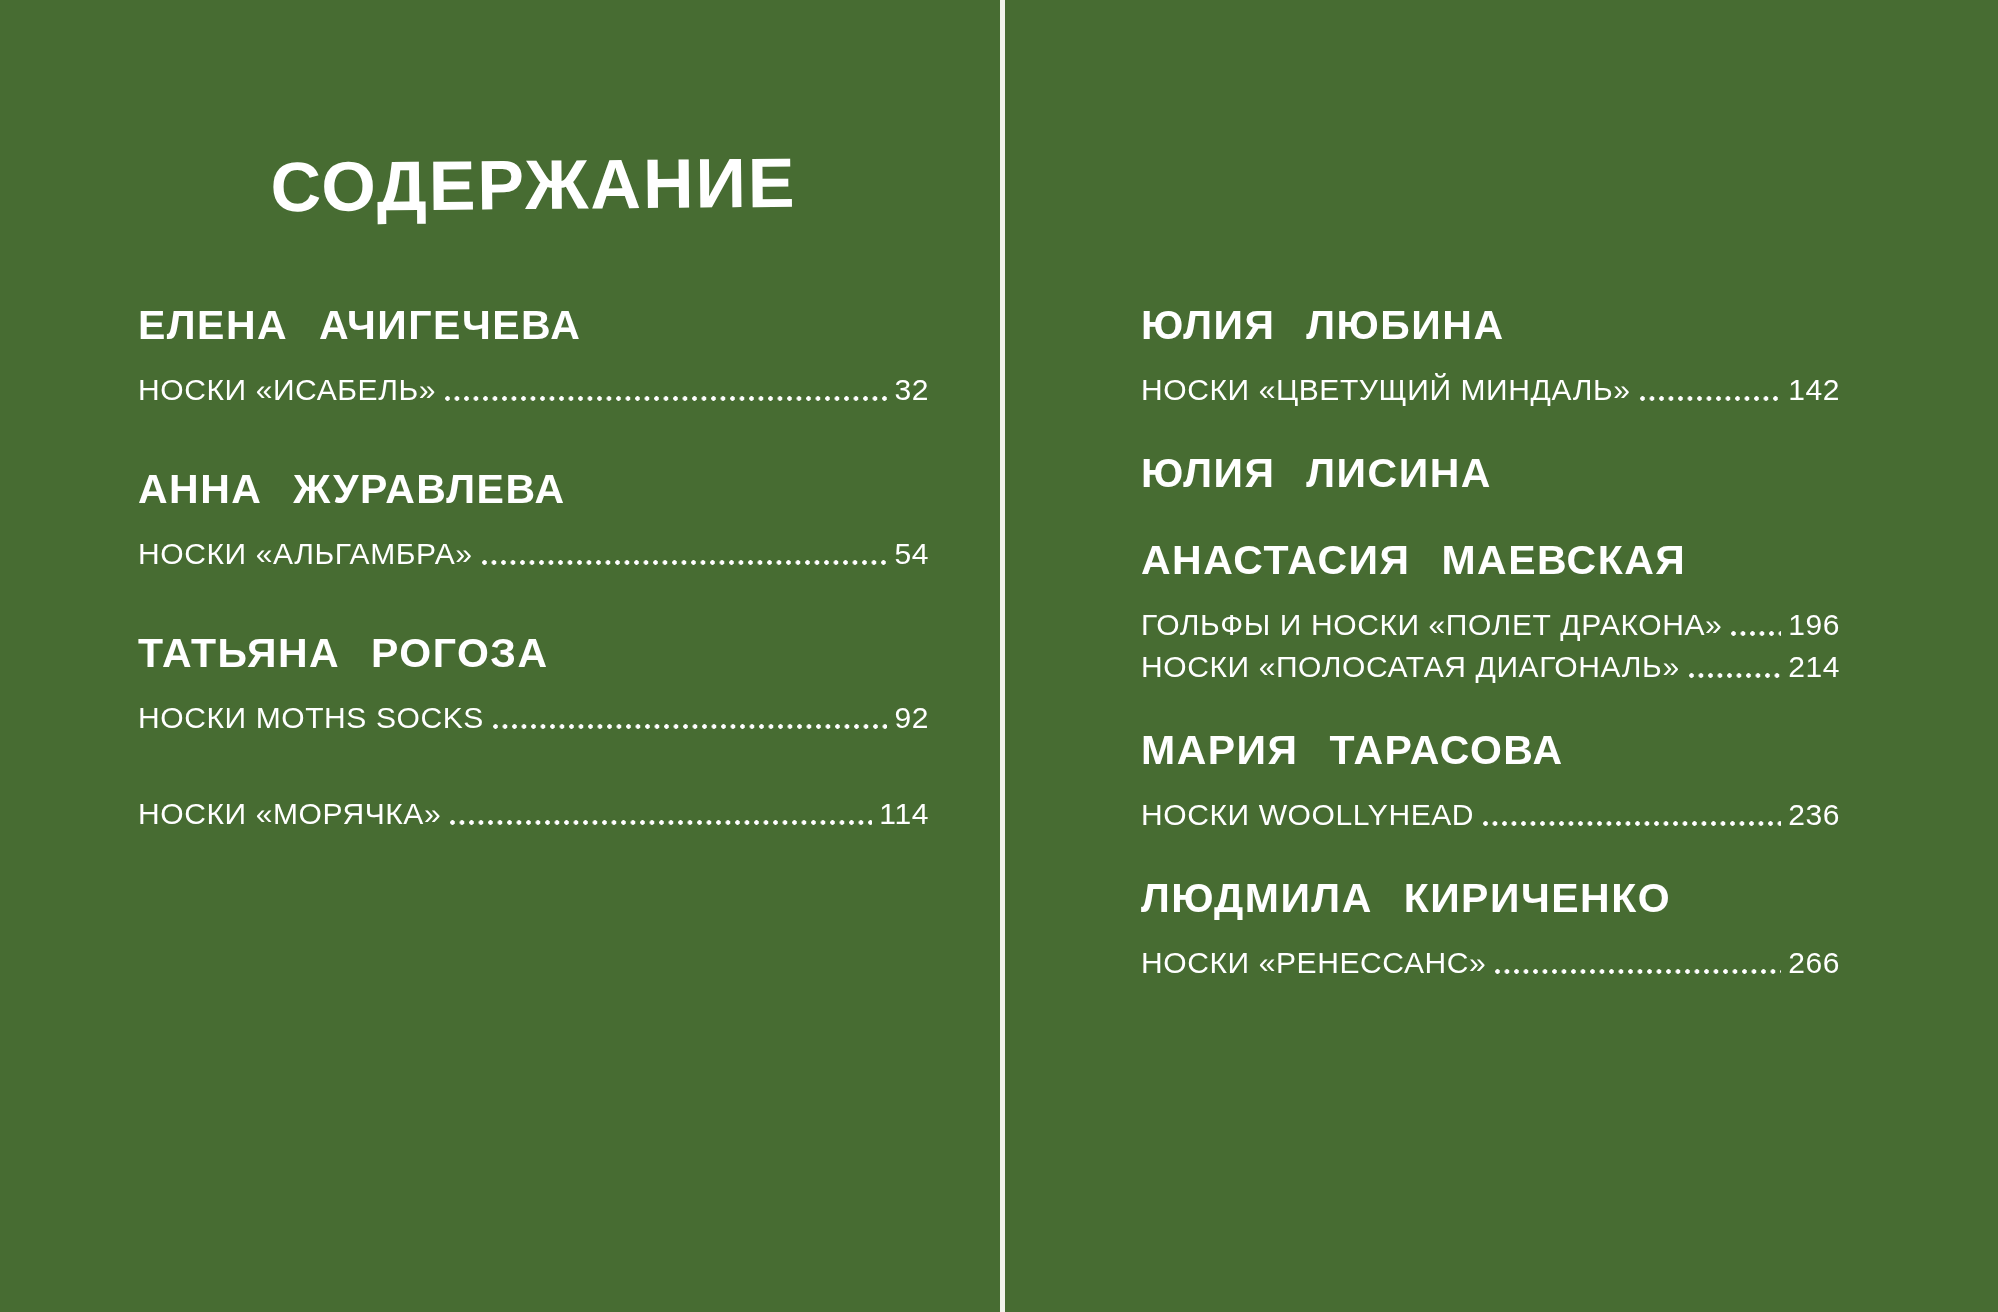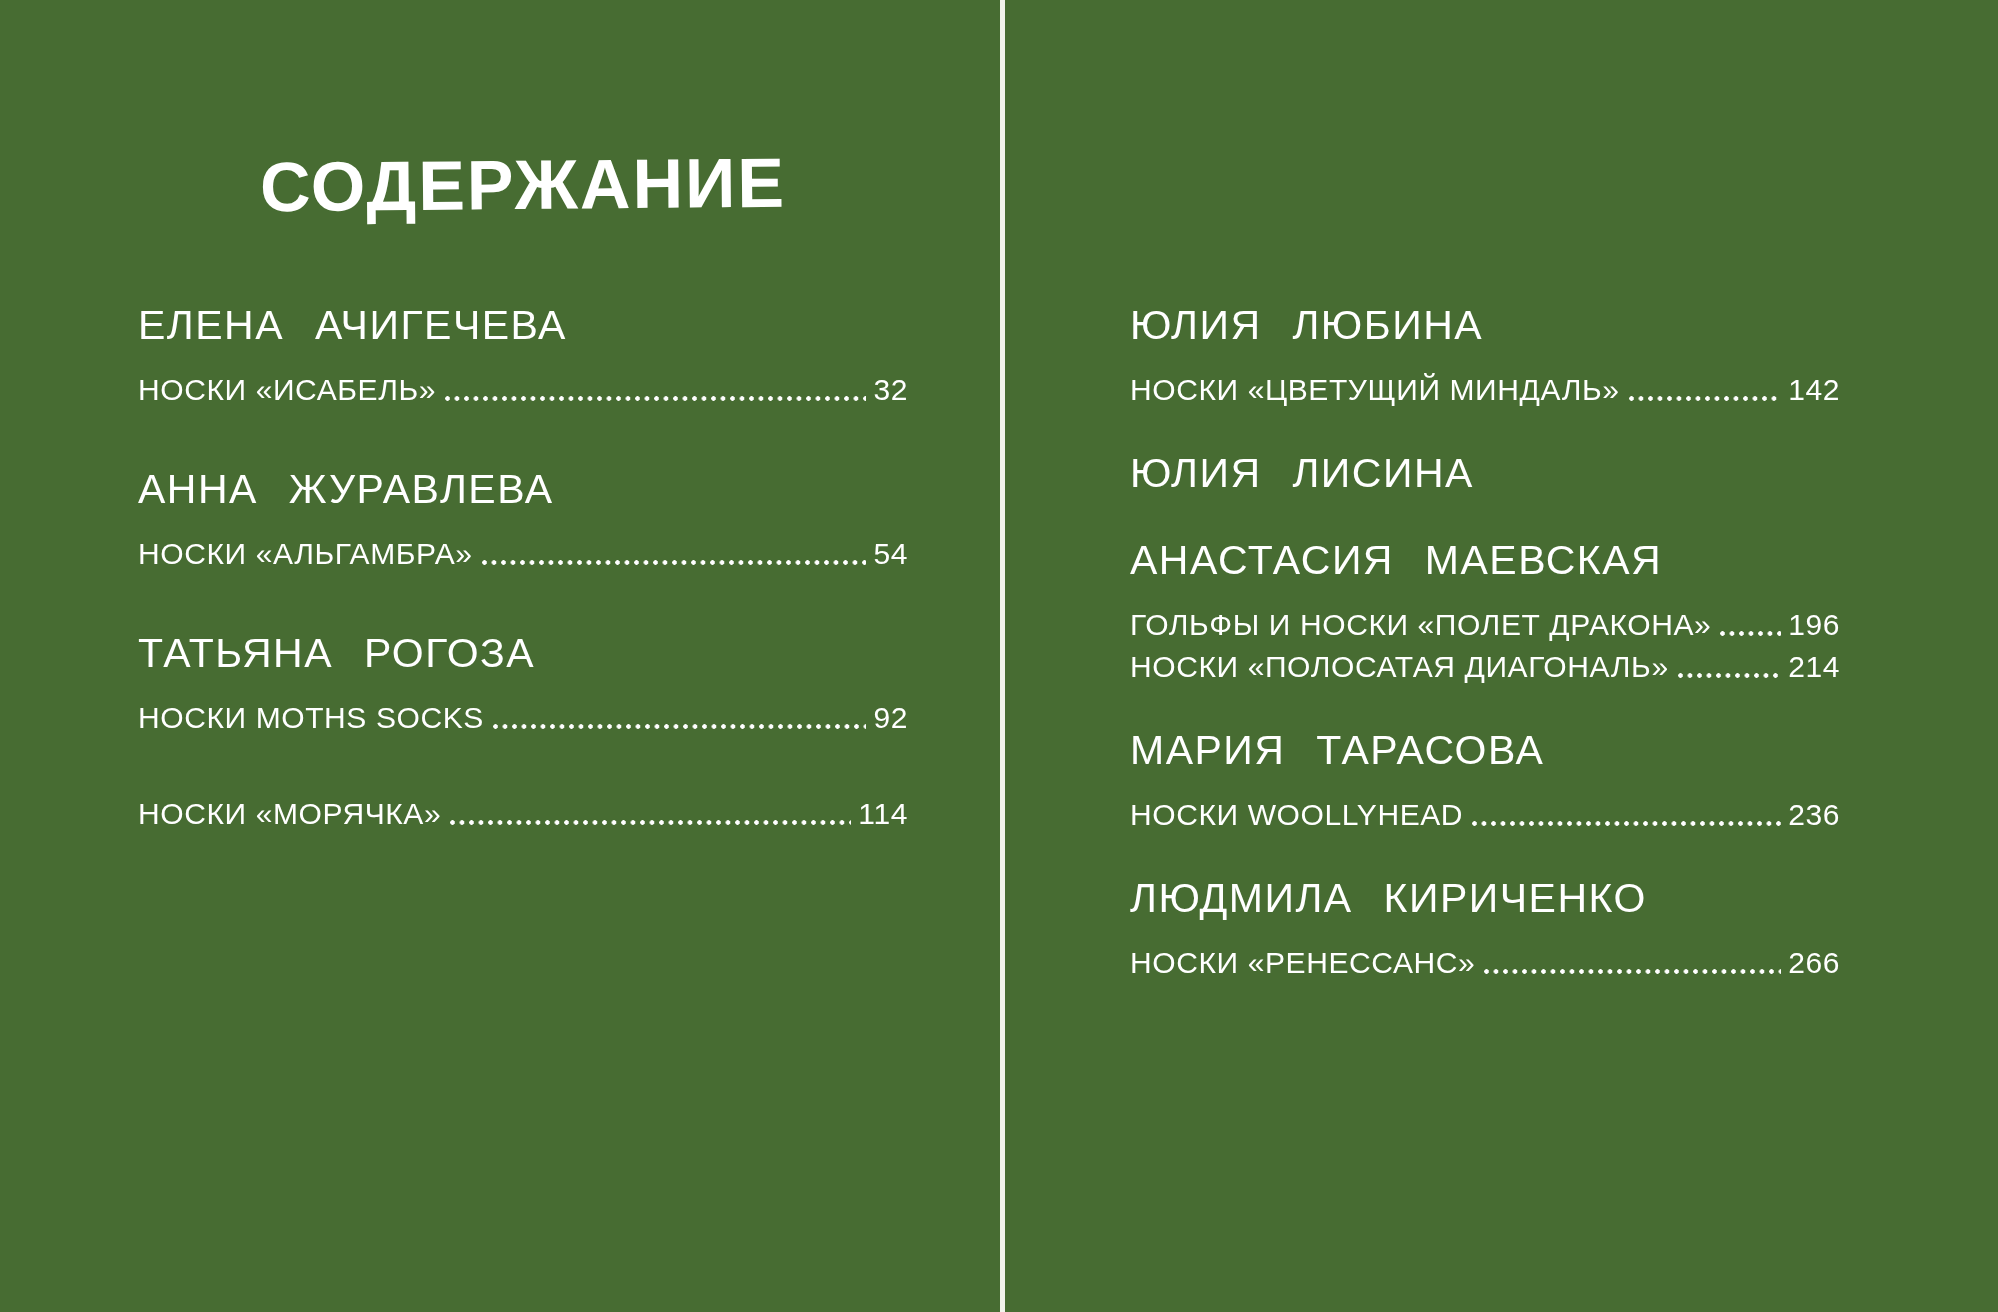--- a/index.html
+++ b/index.html
@@ -13,46 +13,47 @@
     width:1998px;height:1312px;overflow:hidden;
     background:var(--background);
     font-family:"Liberation Sans", sans-serif;
     color:var(--text);
     -webkit-font-smoothing:antialiased;
   }
   .spread{display:flex;width:1998px;height:1312px;}
   .page{height:100%;}
   .page-left{
     width:1000px;
-    padding:150px 92px 0 138px;
+    padding:150px 71px 0 138px;
   }
   .divider{
     width:5px;height:100%;
     background:var(--divider);
     flex:0 0 auto;
   }
   .page-right{
     flex:1;
     padding:305px 158px 0 125px;
+    margin-left:11px;
   }
   .book-title{
     font-size:70px;
     font-weight:700;
     line-height:1;
     letter-spacing:2px;
     text-align:center;
     margin:0 0 85px 0;
     transform:rotate(-0.5deg);
   }
   .toc-section{margin:0;}
   .page-left  .toc-section{margin-bottom:62px;}
   .page-right .toc-section{margin-bottom:46px;}
   .toc-section h2{
     font-size:41px;
-    font-weight:400;
+    font-weight:700;
     line-height:1;
     letter-spacing:1.5px;
     word-spacing:18px;
     margin:0 0 27px 0;
   }
   .toc-row{
     display:flex;
     align-items:flex-end;
     font-size:30px;
     font-weight:400;

